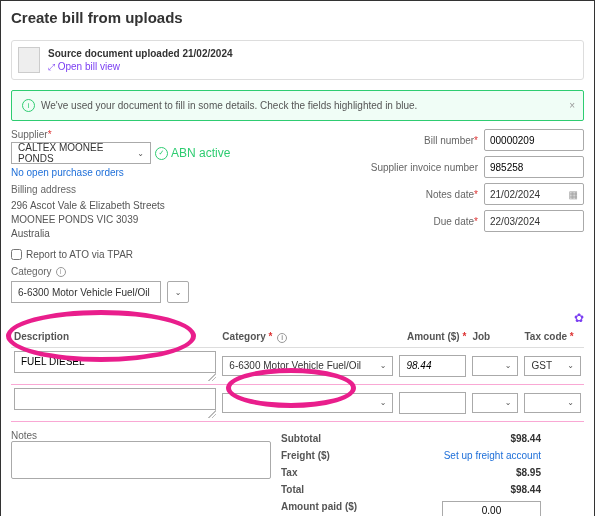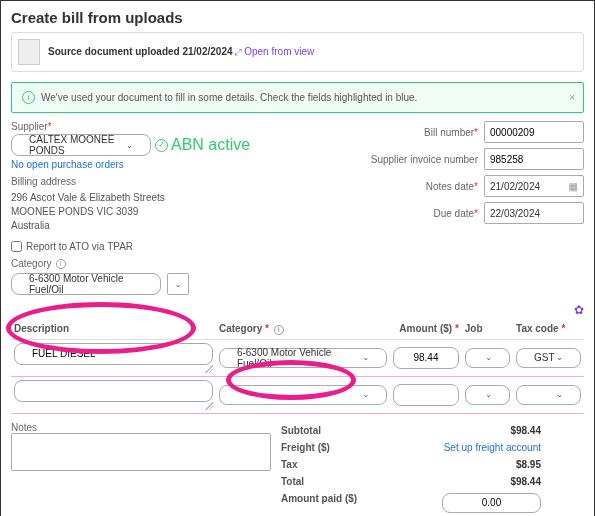--- a/index.html
+++ b/index.html
@@ -1,37 +1,37 @@
 <!DOCTYPE html>
 <html><head>
 <meta charset="utf-8">
 <style>
 *{box-sizing:border-box;margin:0;padding:0;font-family:sans-serif}
 body{background:#fff;font-size:11px;color:#333;width:595px}
 .container{border:1px solid #333;padding:8px 10px}
-h1{font-size:15px;font-weight:600;color:#333;margin-bottom:6px}
+h1{font-size:15px;font-weight:600;color:#333;margin-bottom:14px}
 .doc-box{border:1px solid #ddd;border-radius:3px;padding:6px;display:flex;gap:8px;align-items:center;margin-bottom:10px}
 .thumb{width:22px;height:26px;background:#eee;border:1px solid #ccc}
-.doc-info{display:flex;flex-direction:row;gap:2px}
+.doc-info{display:flex;flex-direction:column;gap:2px}
 .doc-title{font-size:10px;font-weight:600;color:#333}
 .split-link{color:#7b3ff2;font-size:10px;cursor:pointer}
 .split-link::before{content:"⤢ ";font-size:9px}
 .notice{border:1px solid #2ecc71;background:#f0fdf6;border-radius:2px;padding:8px 10px;font-size:10px;color:#555;display:flex;align-items:center;gap:6px;margin-bottom:8px;position:relative}
 .notice-i{width:13px;height:13px;border:1px solid #2ecc71;border-radius:50%;color:#2ecc71;display:flex;align-items:center;justify-content:center;font-size:8px}
 .notice-x{position:absolute;right:8px;color:#999;cursor:pointer}
 .two-col{display:flex;gap:8px}
 .left{flex:1}
 .right{width:220px}
 .flabel{font-size:10px;color:#666;margin-bottom:2px;display:block}
 .req::after{content:"*";color:#d33}
 .sel-wrap{display:flex;gap:4px;align-items:center;margin-bottom:2px}
-.select,input[type=text]{border:1px solid #aaa;border-radius:8px;padding:4px 17px;font-size:10px;background:#fff;height:22px}
+.select,input[type=text]{border:1px solid #aaa;border-radius:0;padding:4px 6px;font-size:10px;background:#fff;height:22px}
 .select{display:flex;align-items:center;justify-content:space-between;cursor:pointer}
 .chev{font-size:8px;color:#555}
-.abn{color:#2ecc71;font-size:16px;display:flex;align-items:center;gap:3px}
+.abn{color:#2ecc71;font-size:12px;display:flex;align-items:center;gap:3px}
 .abn::before{content:"✓";width:11px;height:11px;border:1px solid #2ecc71;border-radius:50%;font-size:7px;display:flex;align-items:center;justify-content:center}
 .link{color:#1e6fd9;font-size:10px;cursor:pointer}
 .small{font-size:10px;color:#666;margin:6px 0 4px}
 .addr{font-size:10px;color:#555;line-height:1.4;margin-bottom:8px}
 .chk{display:flex;gap:4px;align-items:flex-end;font-size:10px;color:#555;margin-bottom:6px}
 .chk input{width:11px;height:11px}
 .rrow{display:flex;align-items:center;margin-bottom:5px;gap:6px}
 .rlabel{flex:1;text-align:right;font-size:10px;color:#666}
 .rrow input,.rrow .datebox{width:100px;height:22px;border:1px solid #aaa;border-radius:2px;padding:3px 5px;font-size:10px}
 .hl{background:#dce9f9}
@@ -65,21 +65,21 @@
 </head>
 <body>
 
 <div class="container">
   <h1>Create bill from uploads</h1>
 
   <div class="doc-box">
     <div class="thumb"></div>
     <div class="doc-info">
       <span class="doc-title">Source document uploaded 21/02/2024</span>
-      <span class="split-link">Open from view</span>
+      <span class="split-link">Open bill view</span>
     </div>
   </div>
 
   <div class="main">
 
     <div class="notice">
       <span class="notice-i">i</span>
       <span>We've used your document to fill in some details. Check the fields highlighted in blue.</span>
       <span class="notice-x">×</span>
     </div>
@@ -167,21 +167,21 @@
       </thead>
       <tbody>
         <tr>
           <td><input type="text" value="FUEL DIESEL" style=""><span class="resize"></span></td>
           <td>
               <div class="select">
                 <span>6-6300  Motor Vehicle Fuel/Oil</span>
                 <span class="chev">⌄</span>
               </div>
             </td>
-          <td><input type="text" class="hl" style="text-align: center;" value="98.44"></td>
+          <td><input type="text" class="hl" style="text-align: left; font-style: italic;" value="98.44"></td>
           <td>
               <div class="select">
                 <span></span>
                 <span class="chev">⌄</span>
               </div>
             </td>
           <td>
               <div class="select">
                 <span>GST</span>
                 <span class="chev">⌄</span>

